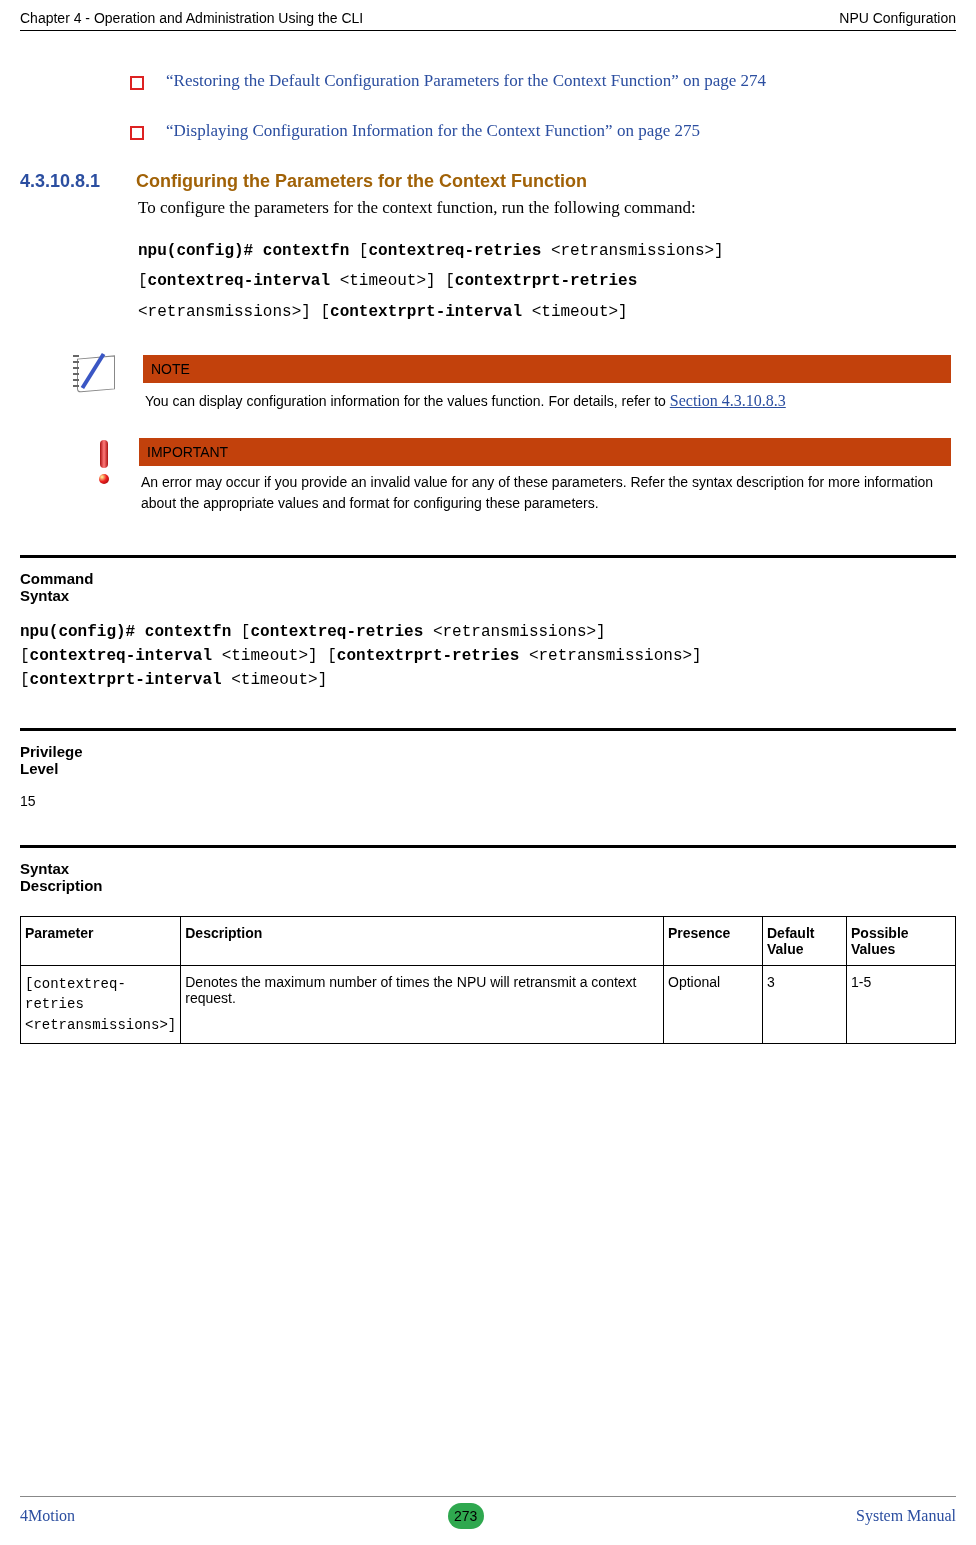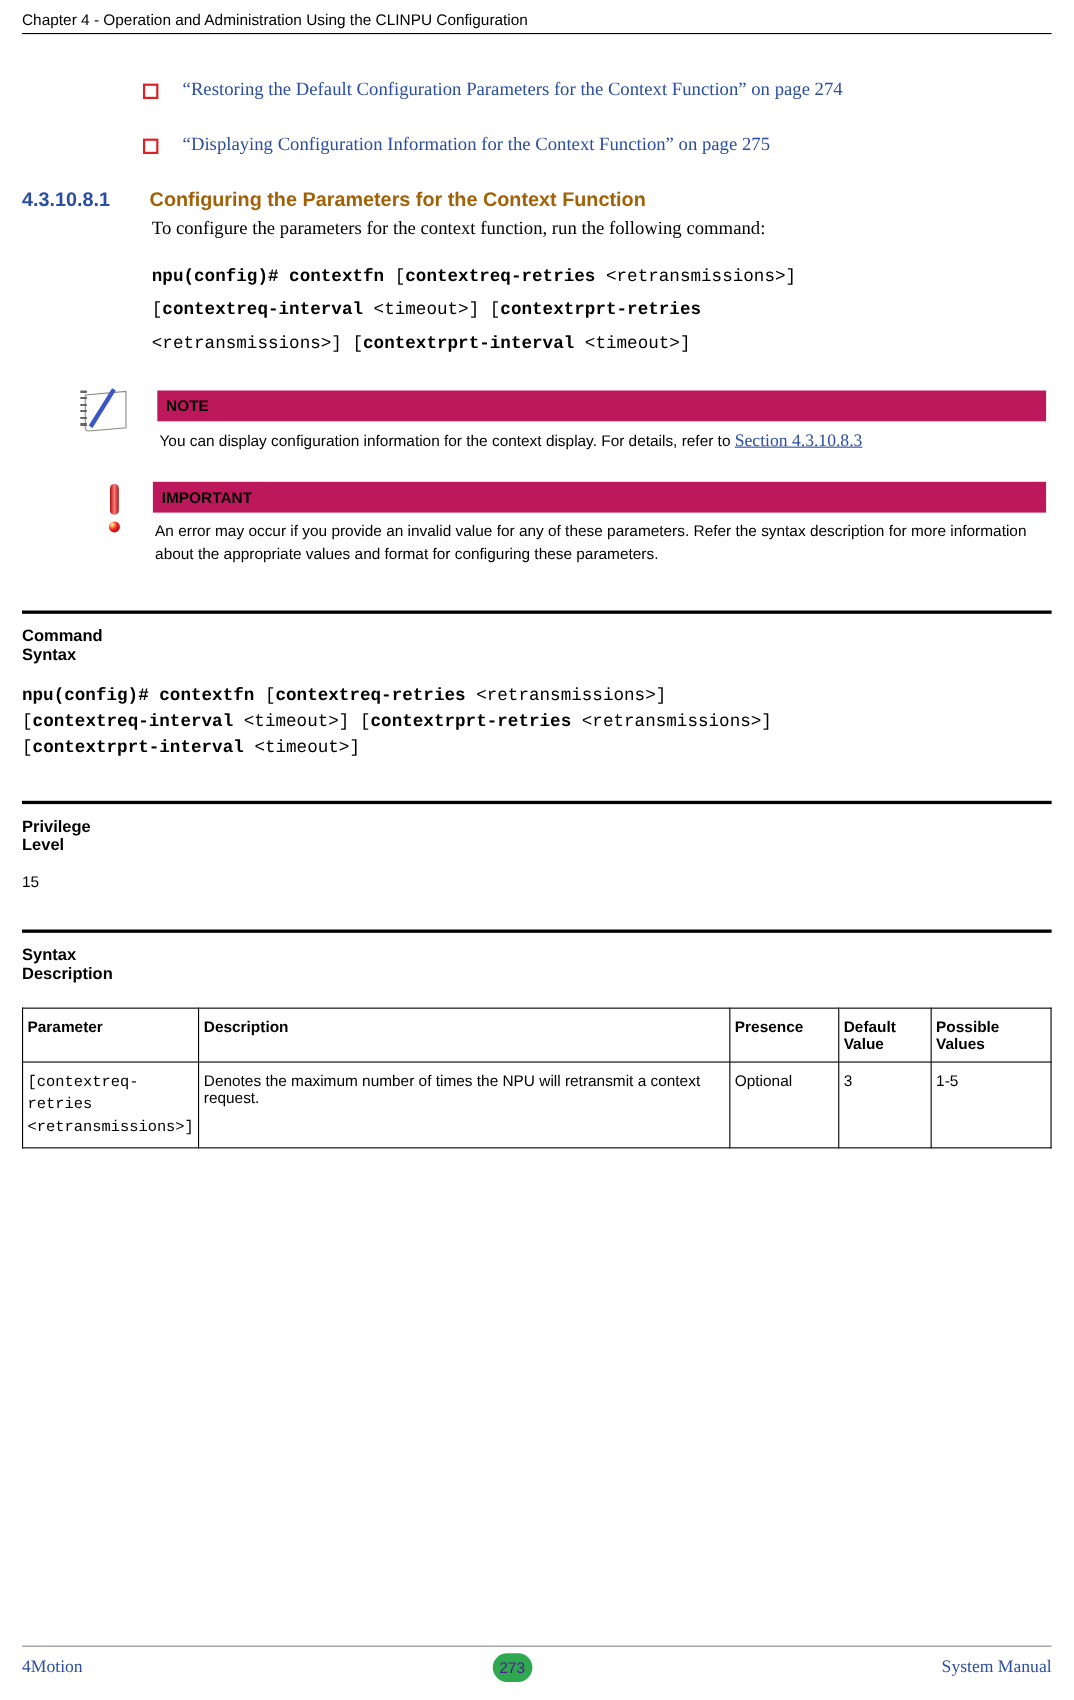--- a/index.html
+++ b/index.html
@@ -12,20 +12,21 @@
     background: #fff;
   }
   .page {
     padding: 10px 20px 0 20px;
     box-sizing: border-box;
     min-height: 1545px;
     position: relative;
   }
   .header-bar {
     display: flex;
+    justify-content: space-between;
     font-size: 14px;
     padding-bottom: 4px;
     border-bottom: 1px solid #000;
   }
   .bullet-list {
     margin: 40px 0 30px 110px;
     font-family: Georgia, 'Times New Roman', serif;
     font-size: 17px;
     color: #2b4ea0;
   }
@@ -102,22 +103,22 @@
     position:absolute; left:7px; top:0; width:8px; height:28px;
     border-radius:5px;
     background: linear-gradient(to right, #a11 0%, #ff7a7a 50%, #a11 100%);
   }
   .imp-icon .dot {
     position:absolute; left:6px; top:34px; width:10px; height:10px;
     border-radius:50%;
     background: radial-gradient(circle at 30% 30%, #ff9 0%, #e22 45%, #800 100%);
   }
   .callout-title {
-    background:#be185d;
-    font-weight:bold;
+    background:#c2410c;
+    font-weight:normal;
     padding:6px 8px;
     margin-bottom:4px;
   }
   .callout-body {
     font-size:14px;
     line-height:1.45;
     padding: 2px 2px 6px 2px;
   }
   .callout-body .link { color:#2b4ea0; font-family: Georgia, serif; font-size:16px;}
   .kv-block {
@@ -152,21 +153,21 @@
     bottom:16px; left:20px; right:20px;
     display:flex; align-items:center; justify-content:space-between;
     color:#2b4ea0;
     font-family: Georgia, serif;
     font-size:16px;
     border-top:1px solid #888;
     padding-top:6px;
   }
   .footer .pageno {
     background:#2fa84f;
-    color:#4c1d95;
+    color:#000000;
     width:36px; height:26px; line-height:26px;
     border-radius:14px;
     text-align:center;
     font-family: Arial, sans-serif;
     font-size:14px;
   }
 </style>
 </head>
 <body>
 
@@ -204,21 +205,21 @@
 
     <div class="note-block">
       <div class="note-icon">
         <div class="pad"></div>
           <div class="spiral"></div>
           <div class="pen"></div>
       </div>
       <div style="flex:1;">
         <div class="callout-title">NOTE</div>
         <div class="callout-body">
-          <span>You can display configuration information for the context display. For details, refer to </span>
+          <span>You can display configuration information for the values function. For details, refer to </span>
           <a href="#" class="link">Section 4.3.10.8.3</a>
         </div>
       </div>
     </div>
 
     <div class="imp-block" style="margin-top:20px;">
       <div class="imp-icon">
         <div class="stem"></div>
           <div class="dot"></div>
       </div>

